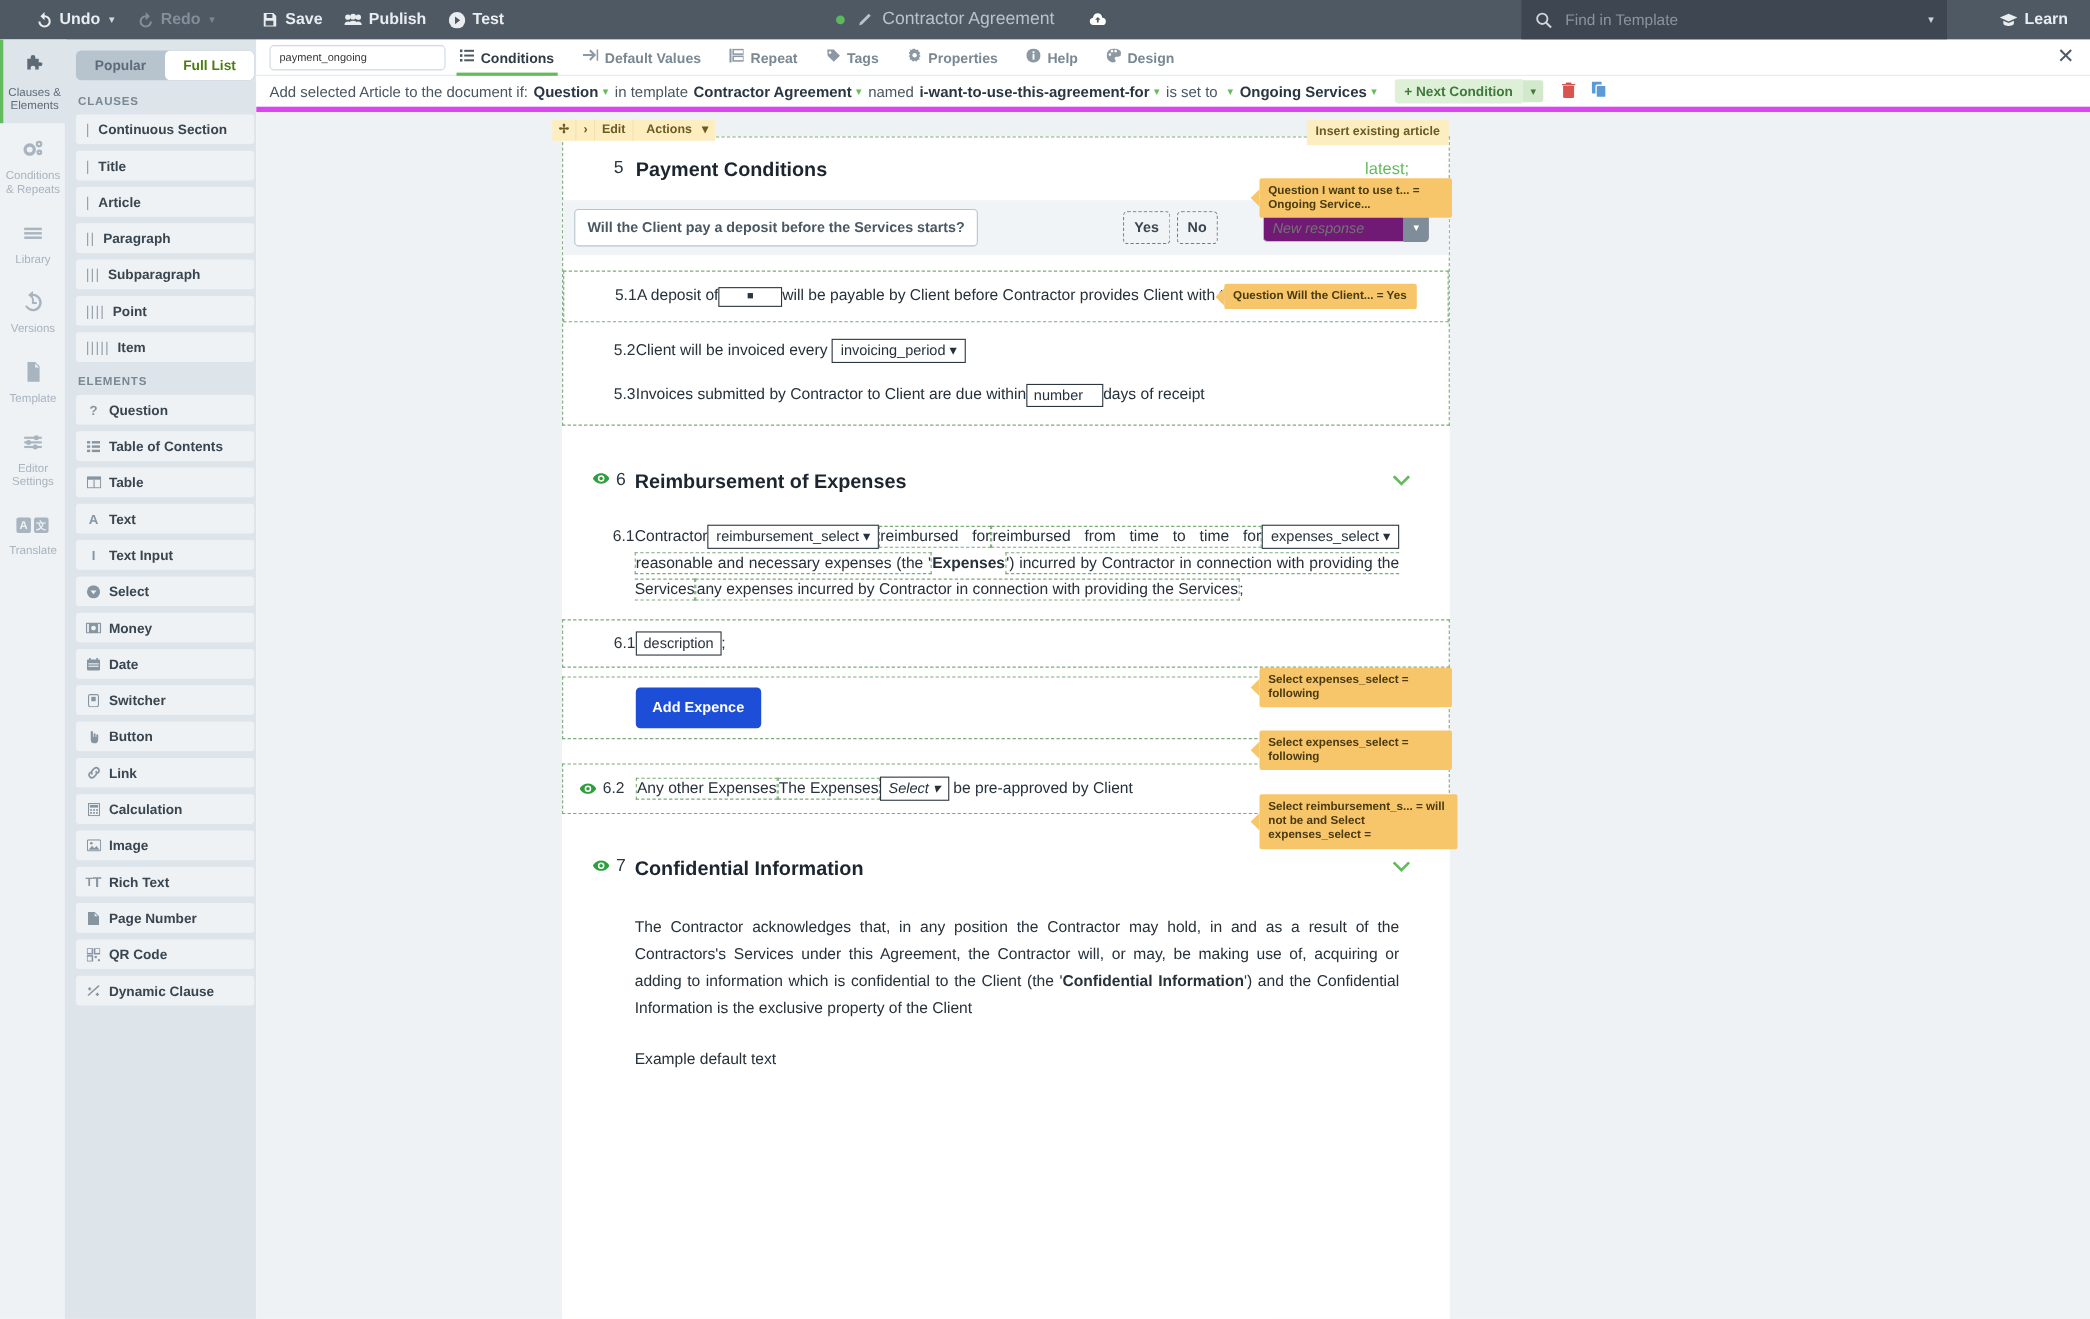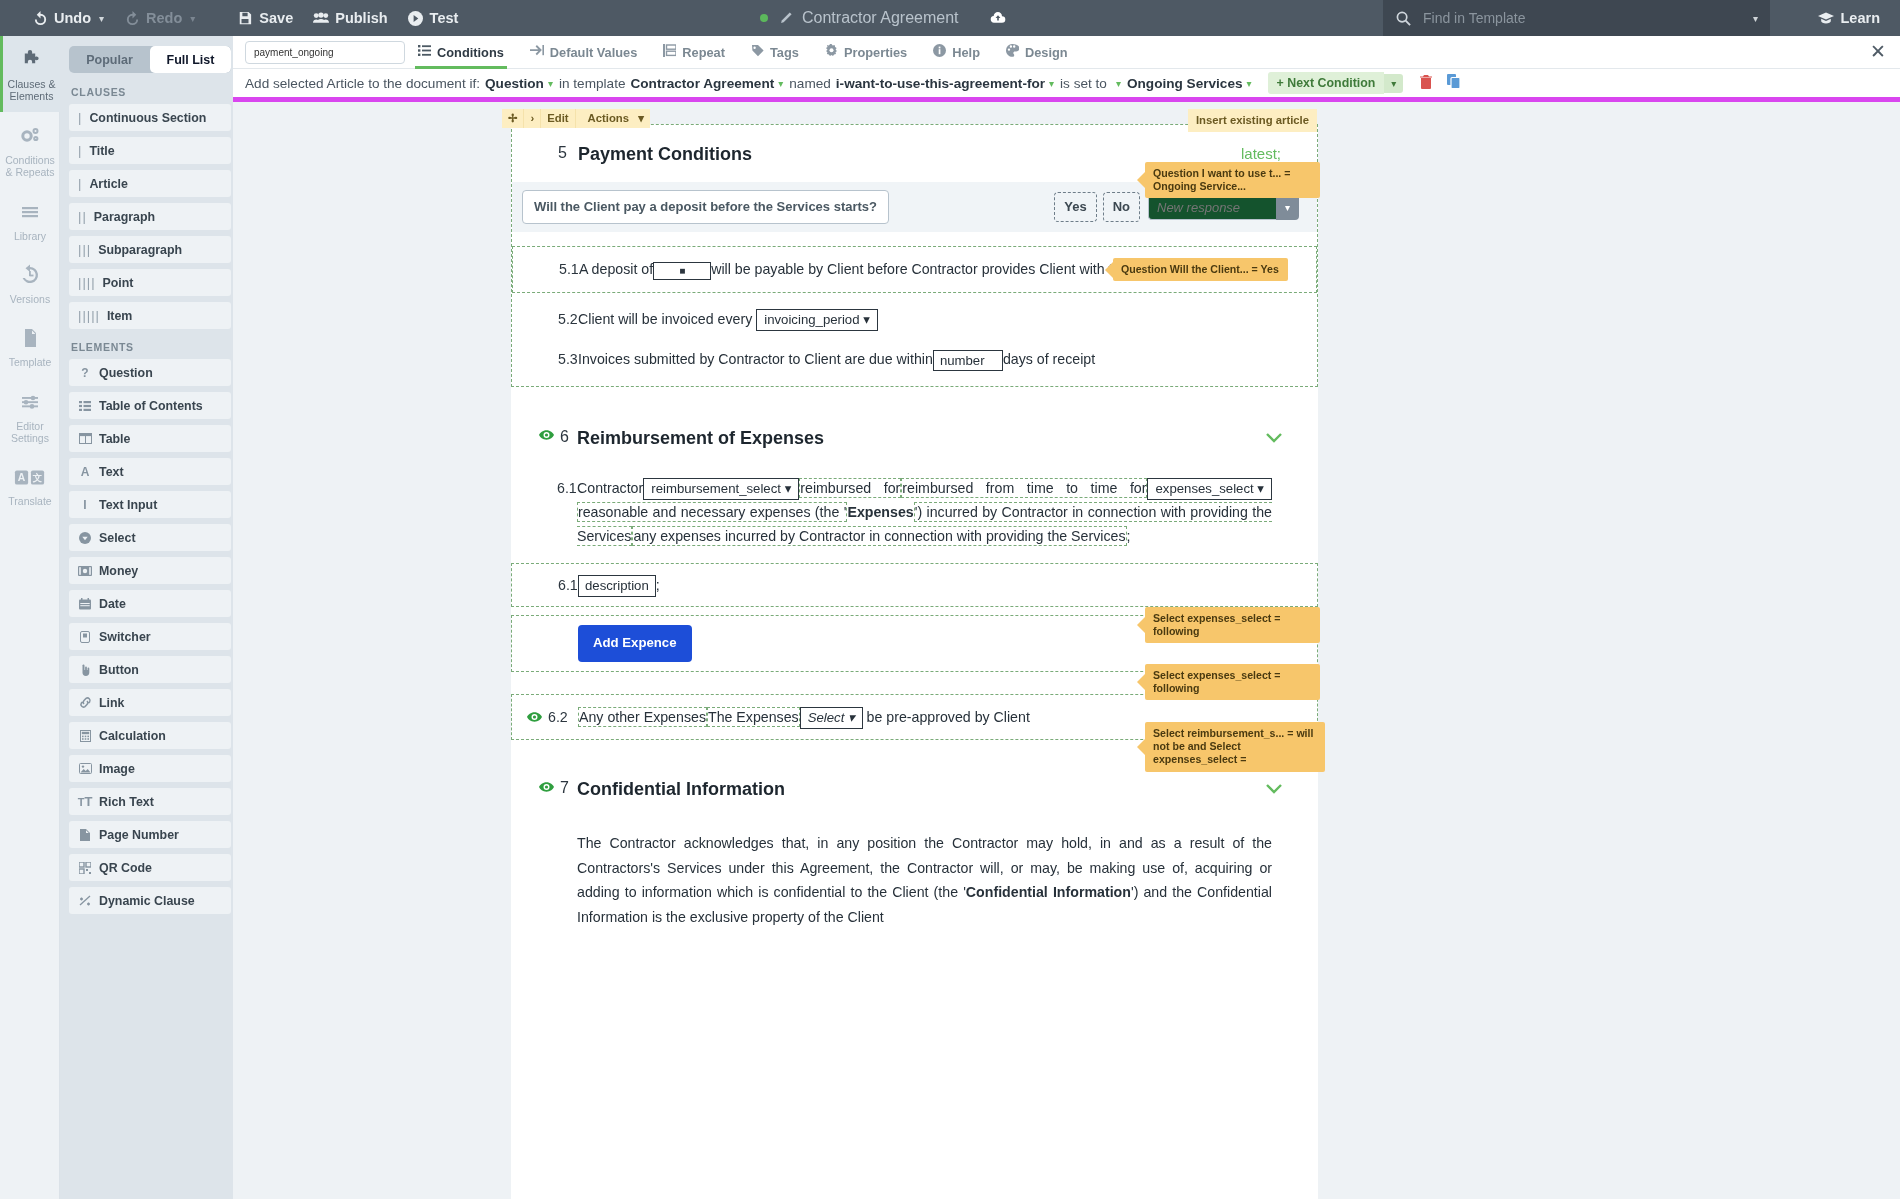--- a/index.html
+++ b/index.html
@@ -52,21 +52,21 @@
   .rail-item.active .rl-ico svg{ fill:#5e6b77; }
   .rail-item svg{ fill:#a8b4bf; }
 
   
   .panel{
     position:absolute; top:36px; left:60px; width:173px; height:1163px;
     background:#dde4ea; padding:10px 2px 0 9px; overflow:hidden;
   }
   .seg{ display:flex; width:100%; height:27px; border-radius:5px; overflow:hidden; background:#b7c3cd; margin-bottom:13px;}
   .seg div{ flex:1; display:flex; align-items:center; justify-content:center; font-size:12.5px; font-weight:bold; color:#5d6b78; cursor:pointer;}
-  .seg div.on{ background:#fff; border-radius:5px; color:#0f172a;}
+  .seg div.on{ background:#fff; border-radius:5px; color:#4d7c0f;}
   .grp-title{ font-size:10.5px; font-weight:bold; color:#7a8893; letter-spacing:.7px; margin:4px 0 6px 2px;}
   .citem{
     background:#eef2f5; border-radius:3px; height:27px; margin-bottom:6px;
     display:flex; align-items:center; gap:7px; padding:0 9px;
     font-size:12.4px; font-weight:bold; color:#39454f; cursor:pointer;
   }
   .bars{ color:#94a1ac; letter-spacing:1px; font-weight:normal; font-size:13px;}
   .eico{ width:14px; display:inline-flex; align-items:center; justify-content:center; color:#8795a1; font-size:12px;}
   .eico svg{ fill:#8795a1; }
 
@@ -141,22 +141,22 @@
     display:inline-block; border:1px solid #b7c3cd; border-radius:4px;
     padding:5px 11px; font-size:13px; font-weight:bold; color:#4a5862; background:#fff;
   }
   .qrow{ background:#f0f4f7; display:flex; align-items:center; padding:8px 18px 8px 10px; position:relative;}
   .ynbtn{
     border:1px dashed #6e7d89; border-radius:4px; padding:3px 9px;
     font-size:13px; font-weight:bold; color:#3b4750; margin-left:6px; cursor:pointer; background:transparent;
   }
   .newresp{
     width:128px; height:26px; border:1px solid #b7c3cd; border-right:0; border-radius:4px 0 0 4px;
-    padding:0 8px; font-style:italic; color:#9aa6b0; font-size:13px; background:#14532d;
-    font-family:"Liberation Sans",sans-serif; outline:none;
+    padding:0 8px; font-style:italic; color:#9aa6b0; font-size:13px; background:#701a75;
+    font-family:"Liberation Sans",sans-serif; outline:none;margin-left:33px;
   }
   .newresp-c{
     width:23px; height:26px; background:#7f8c99; color:#fff; border-radius:0 4px 4px 0;
     display:flex; align-items:center; justify-content:center; font-size:10px; cursor:pointer;
   }
   .moneyfield{
     display:inline-block; width:58px; height:18px; border:1px solid #2c363f; vertical-align:middle;
     text-align:center; line-height:16px; font-size:10px; color:#2c363f; background:#fff;
   }
   .selfield{
@@ -767,20 +767,24 @@
             <path fill="none" stroke="#63bb5e" stroke-width="2.4" d="M1 1l7 7 7-7"></path>
           </svg>
       </div>
 
       <div class="artrow" style="padding:14px 0 0;">
         <div class="num lvl2"></div>
         <div class="body">
           <span>The Contractor acknowledges that, in any position the Contractor may hold, in and as a result of the Contractors's Services under this Agreement, the Contractor will, or may, be making use of, acquiring or adding to information which is confidential to the Client (the '</span><b>Confidential Information</b><span>') and the Confidential Information is the exclusive property of the Client</span>
         </div>
       </div>
+      <div class="artrow" style="padding:22px 0 0;">
+        <div class="num lvl2"></div>
+        <div class="body" style="text-align:left">Example default text</div>
+      </div>
     </div>
 
   </div>
 
   <div class="tag" style="left:912px; top:60px; width:175px;">
     <span>Question </span><b>I want to use t... </b><span>= Ongoing Service...</span>
   </div>
   <div class="tag" style="left:880px; top:156px; width:175px;">
     <span>Question </span><b>Will the Client... </b><span>= Yes</span>
   </div>

